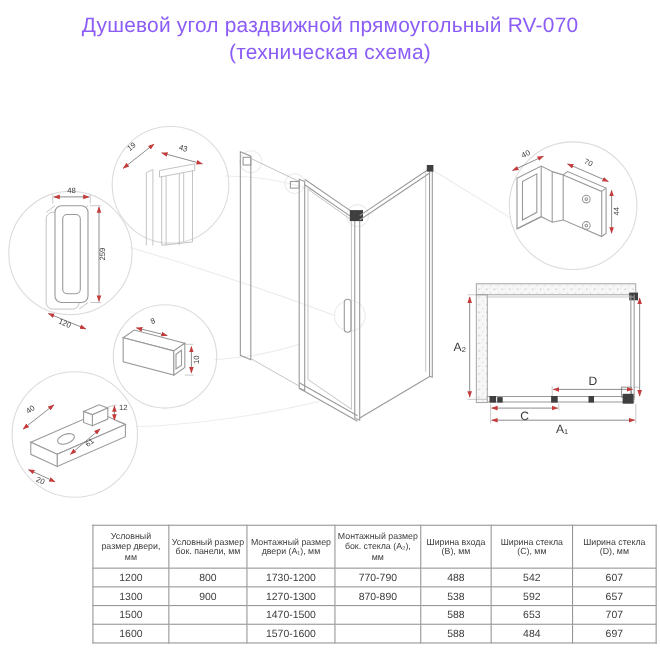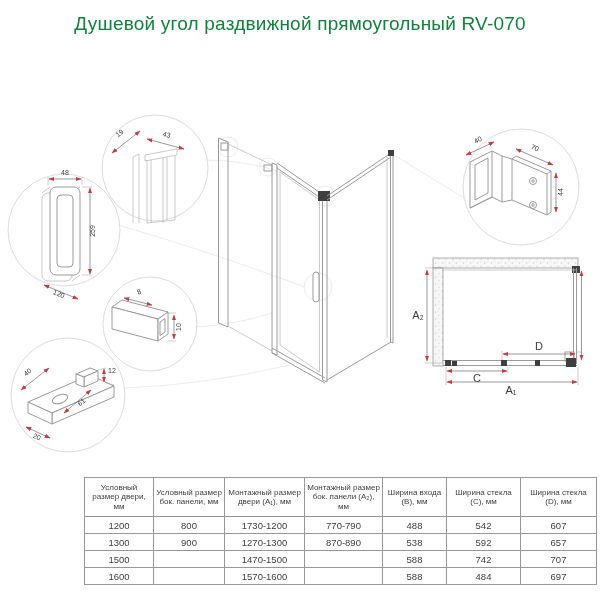--- a/index.html
+++ b/index.html
@@ -1,20 +1,20 @@
 <!DOCTYPE html>
 <html><head>
 <meta charset="utf-8">
 <style>
   html,body{margin:0;padding:0;background:#fff;}
   #stage{position:relative;width:600px;height:600px;background:#ffffff;overflow:hidden;
          font-family:"Liberation Sans",sans-serif;color:#3a3a3a;}
   
   #title{position:absolute;top:11px;left:0;width:600px;text-align:center;
-         font-size:19px;line-height:1.32;color:#15803d;letter-spacing:.2px;}
+         font-size:19px;line-height:1.32;color:#8b5cf6;letter-spacing:.2px;}
   
   #diag{position:absolute;top:65px;left:0;}
   .ln{stroke:#9a9a9a;stroke-width:1;fill:none;}
   .lnl{stroke:#bcbcbc;stroke-width:.8;fill:none;}
   .lnw{stroke:#9a9a9a;stroke-width:1;fill:#ffffff;}
   .bub{stroke:#dcdcdc;stroke-width:1;fill:none;}
   .lead{stroke:#ececec;stroke-width:1;fill:none;}
   .dim{stroke:#6b6b6b;stroke-width:.7;fill:none;
        marker-start:url(#arw);marker-end:url(#arw);}
   .ext{stroke:#9a9a9a;stroke-width:.5;fill:none;}
@@ -32,20 +32,21 @@
   col.c1{width:69px}col.c2{width:71px}col.c3{width:80px}col.c4{width:78px}
   col.c5{width:64px}col.c6{width:74px}col.c7{width:76px}
 </style>
 </head>
 <body>
 
 <div id="stage">
 
   <div id="title">
     <div>Душевой угол раздвижной прямоугольный RV-070</div>
+    <div>(техническая схема)</div>
   </div>
 
   <svg id="diag" width="600" height="410" viewBox="0 0 600 410">
     <defs>
       <marker id="arw" viewBox="0 0 10 10" refX="9" refY="5" markerWidth="6" markerHeight="6" orient="auto-start-reverse" markerUnits="userSpaceOnUse">
         <path d="M0,1.5 L10,5 L0,8.5 z" fill="#c43b3b"></path>
       </marker>
       <pattern id="stip" width="7" height="7" patternUnits="userSpaceOnUse">
         <rect width="7" height="7" fill="#f7f7f7"></rect>
         <circle cx="1.5" cy="2" r="0.6" fill="#b9b9b9"></circle>
@@ -256,21 +257,21 @@
         <col class="c4">
       <col class="c5">
         <col class="c6">
         <col class="c7">
     </colgroup>
     <thead>
       <tr id="thead-row">
           <th>Условный размер двери, мм</th>
           <th>Условный размер бок. панели, мм</th>
           <th>Монтажный размер двери (A₁), мм</th>
-          <th>Монтажный размер бок. панели (A₂), мм</th>
+          <th>Монтажный размер бок. стекла (A₂), мм</th>
           <th>Ширина входа (B), мм</th>
           <th>Ширина стекла (C), мм</th>
           <th>Ширина стекла (D), мм</th>
         </tr>
     </thead>
     <tbody id="tbody">
         <tr>
           <td>1200</td>
           <td>800</td>
           <td>1730-1200</td>
@@ -287,21 +288,21 @@
           <td>538</td>
           <td>592</td>
           <td>657</td>
         </tr>
         <tr>
           <td>1500</td>
           <td></td>
           <td>1470-1500</td>
           <td></td>
           <td>588</td>
-          <td>742</td>
+          <td>653</td>
           <td>707</td>
         </tr>
         <tr>
           <td>1600</td>
           <td></td>
           <td>1570-1600</td>
           <td></td>
           <td>588</td>
           <td>484</td>
           <td>697</td>

